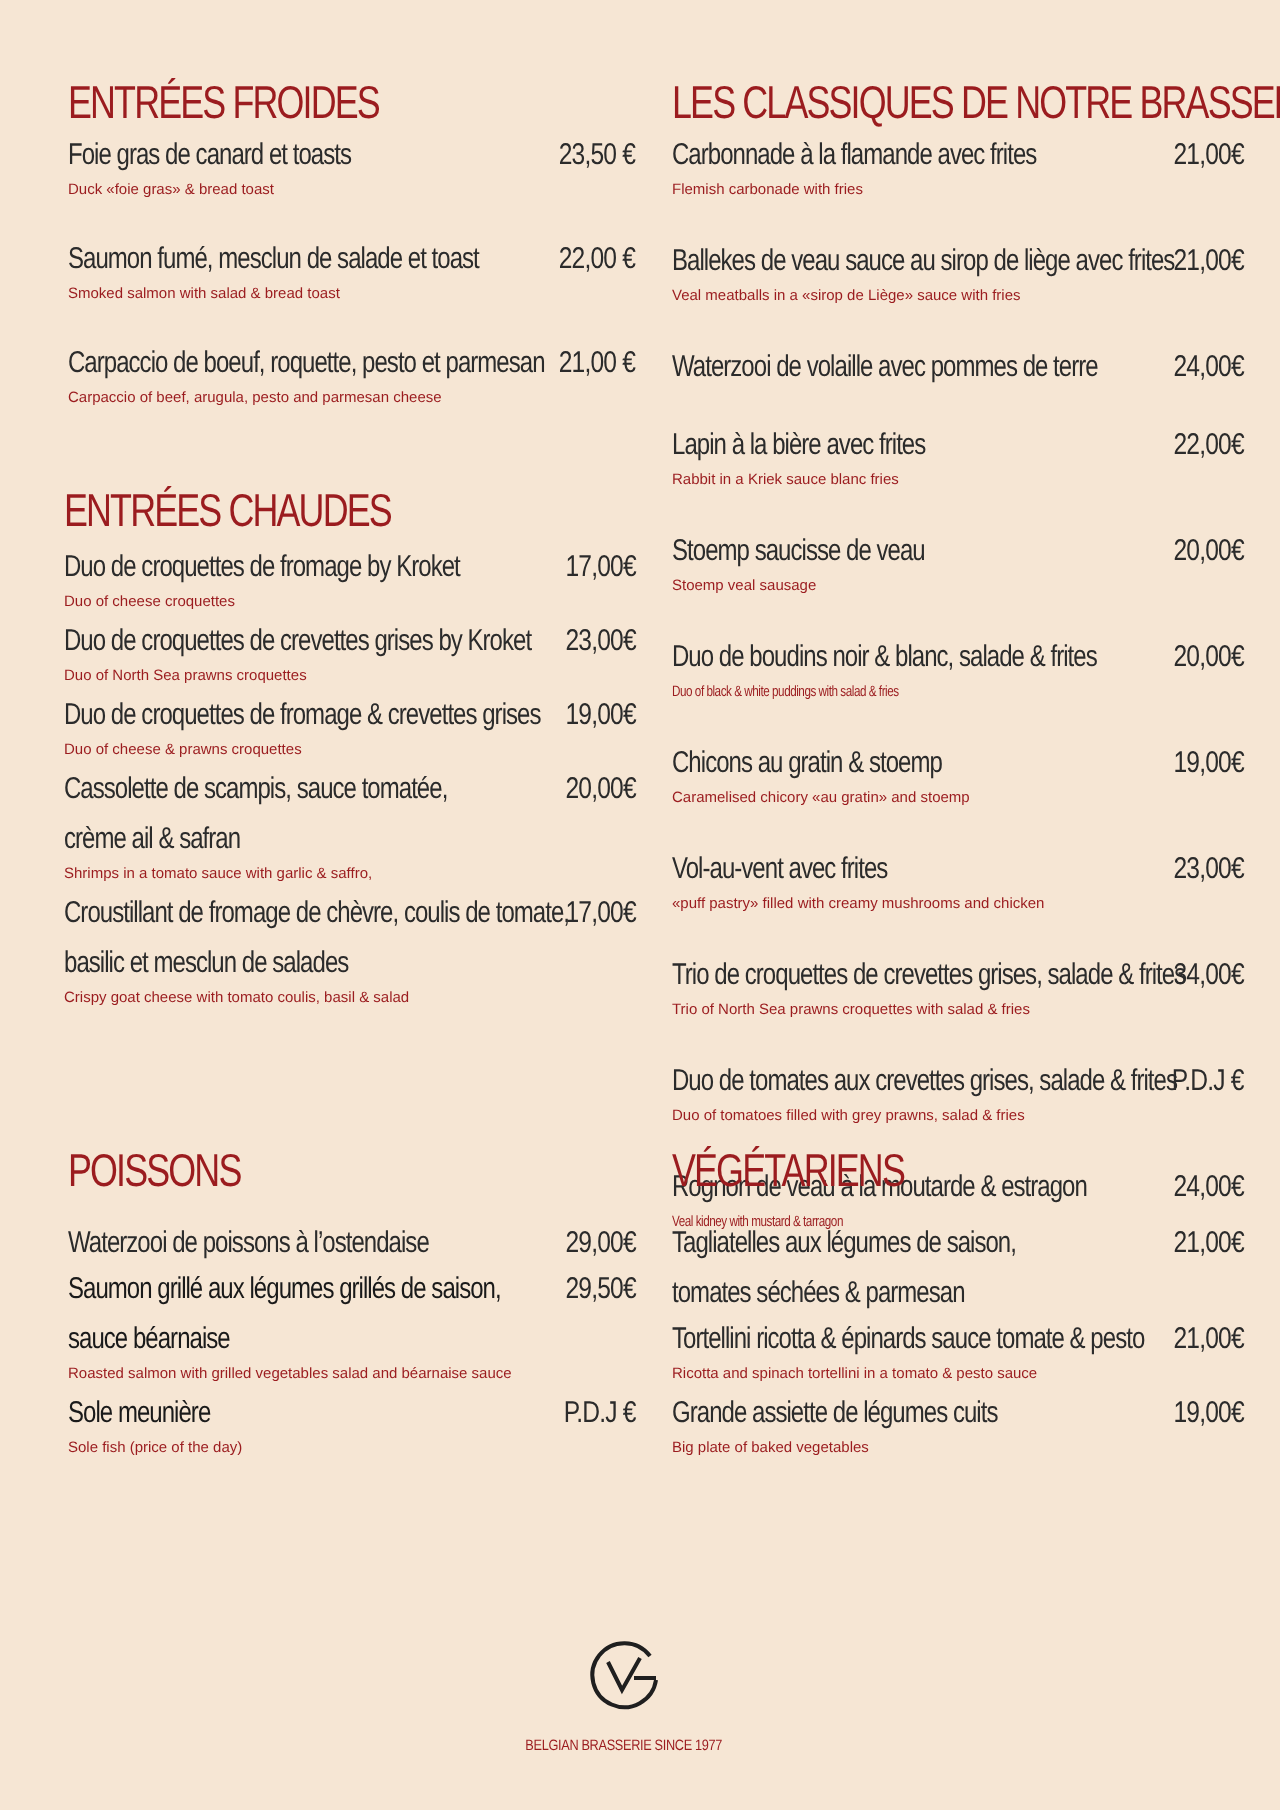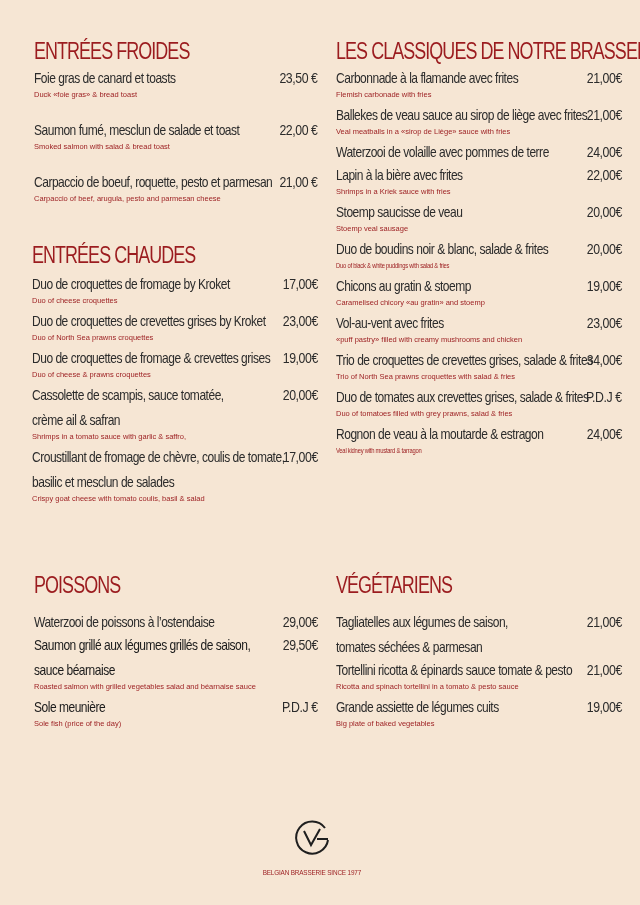--- a/index.html
+++ b/index.html
@@ -70,21 +70,21 @@
   #sec-vegetariens { left: 336px; top: 572px; width: 286px; }
 
   .gap-froides .item { margin-top: 0; }
   .gap-froides .item + .item { margin-top: 19px; }
   .gap-froides .section-title { margin-bottom: 4px; }
 
   .gap-chaudes .section-title { margin-bottom: 4px; height: 28px; }
   .gap-chaudes .item + .item { margin-top: 4px; }
 
   .gap-classiques .section-title { margin-bottom: 4px; }
-  .gap-classiques .item + .item { margin-top: 4px; }
+  .gap-classiques .item + .item { margin-top: 20px; }
 
   .gap-poissons .section-title { margin-bottom: 14px; }
   .gap-poissons .item + .item { margin-top: 4px; }
 
   .gap-vege .section-title { margin-bottom: 14px; }
   .gap-vege .item + .item { margin-top: 4px; }
 
   .footer {
     position: absolute;
     left: 0; right: 16px;
@@ -170,21 +170,21 @@
     <span class="item-price">21,00€</span>
     <div class="item-desc">Veal meatballs in a «sirop de Liège» sauce with fries</div>
   </div>
   <div class="item">
     <span class="item-name">Waterzooi de volaille avec pommes de terre</span>
     <span class="item-price">24,00€</span>
   </div>
   <div class="item">
     <span class="item-name">Lapin à la bière avec frites</span>
     <span class="item-price">22,00€</span>
-    <div class="item-desc">Shrimps in a Kriek sauce with fries</div>
+    <div class="item-desc">Rabbit in a Kriek sauce blanc fries</div>
   </div>
   <div class="item">
     <span class="item-name">Stoemp saucisse de veau</span>
     <span class="item-price">20,00€</span>
     <div class="item-desc">Stoemp veal sausage</div>
   </div>
   <div class="item">
     <span class="item-name">Duo de boudins noir &amp; blanc, salade &amp; frites</span>
     <span class="item-price">20,00€</span>
     <div class="item-desc condensed">Duo of black &amp; white puddings with salad &amp; fries</div>

